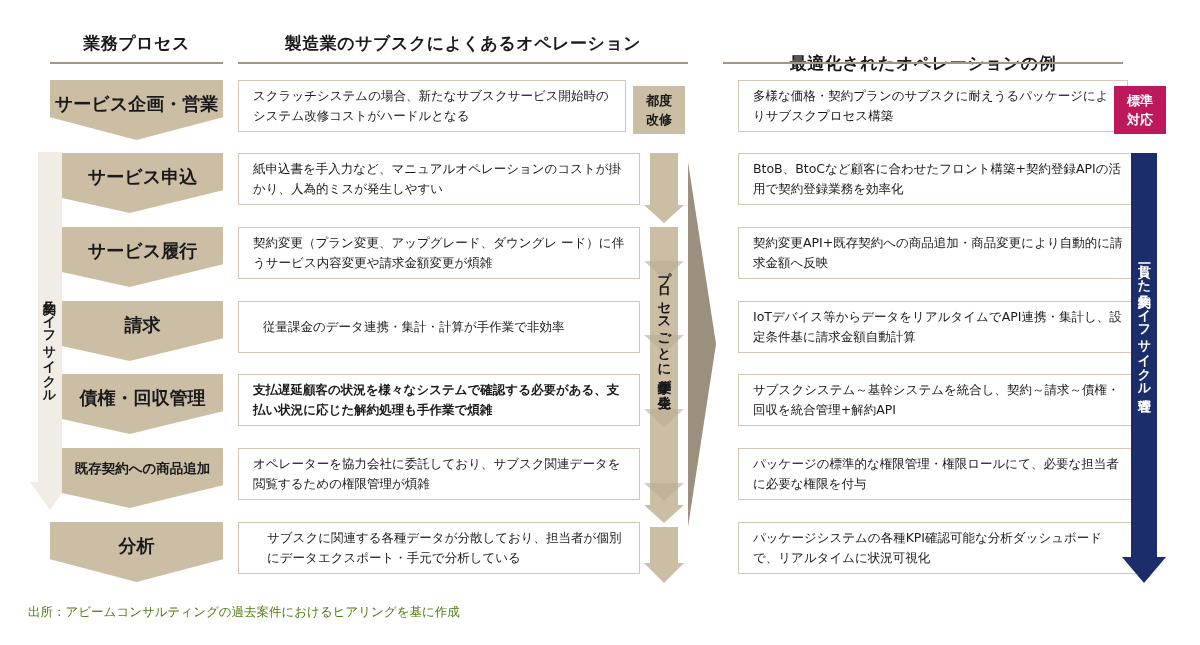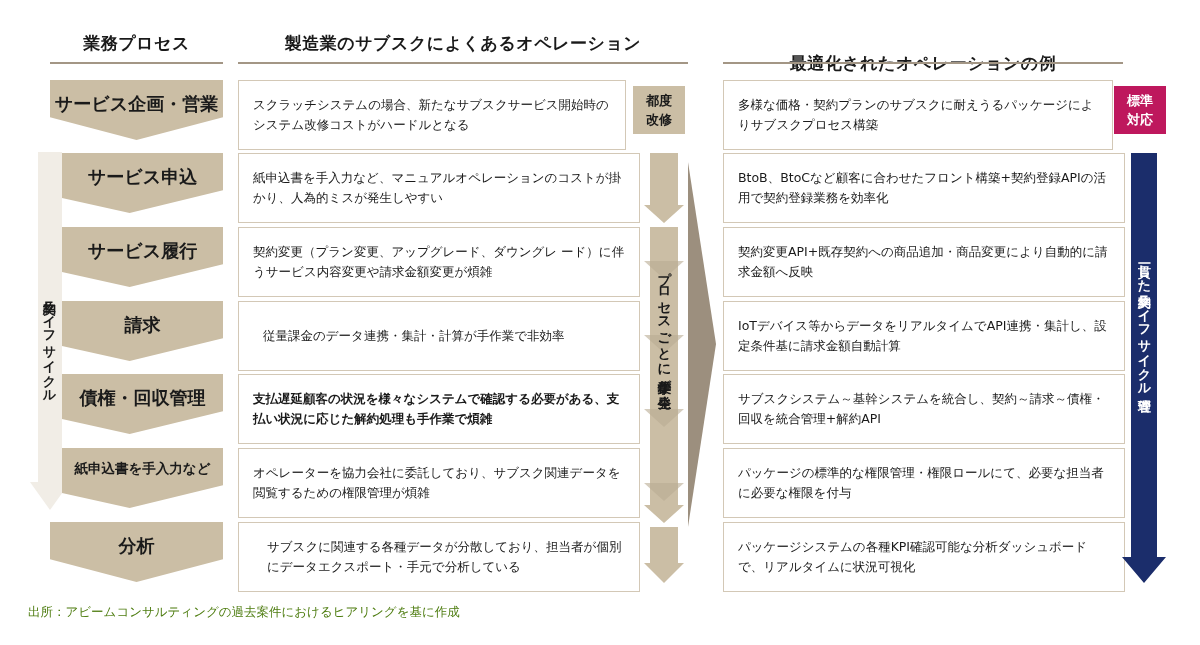--- a/index.html
+++ b/index.html
@@ -7,23 +7,23 @@
   body { position: relative; font-family: "DejaVu Sans", "Liberation Sans", sans-serif; color: #1a1a1a; }
 
   .hdr { position: absolute; top: 32px; font-size: 17px; font-weight: bold; text-align: center; color: #1a1a1a; letter-spacing: 0.5px; }
   .hdr-line { position: absolute; top: 62px; height: 2px; background: #a39685; }
 
   .proc { position: absolute; left: 50px; width: 173px; height: 60px; background: #cbbea5;
           clip-path: polygon(0 0, 100% 0, 100% 62%, 50% 100%, 0 62%); }
   .proc.narrow { left: 62px; width: 161px; clip-path: polygon(0 0, 100% 0, 100% 62%, 42% 100%, 0 75%); }
   .proc-label { position: absolute; left: 0; right: 0; top: 12px; text-align: center; font-size: 18px; font-weight: bold; color: #1a1a1a; }
 
-  .box { position: absolute; height: 70px; background: #fff; border: 1px solid #d3c8b6; padding: 8px 14px; font-size: 12.5px; line-height: 20px; color: #1a1a1a; display: flex; align-items: center; }
+  .box { position: absolute; height: 52px; background: #fff; border: 1px solid #d3c8b6; padding: 8px 14px; font-size: 12.5px; line-height: 20px; color: #1a1a1a; display: flex; align-items: center; }
   .box.mid { left: 238px; width: 402px; }
-  .box.right { left: 723px; width: 402px; }
+  .box.right { left: 738px; width: 402px; }
 
   .tag { position: absolute; width: 52px; height: 48px; font-size: 13px; font-weight: bold; line-height: 19px; text-align: center; display: flex; align-items: center; justify-content: center; }
   .tag-beige { left: 633px; top: 86px; background: #cbbea5; color: #1a1a1a; }
   .tag-navy  { left: 1114px; top: 86px; background: #be185d; color: #fff; }
 
   .vtext { writing-mode: vertical-rl; text-orientation: upright; font-weight: bold; font-size: 13px; letter-spacing: 0; }
 
   .footnote { position: absolute; left: 28px; top: 604px; font-size: 12.5px; color: #4d7c0f; }
 </style>
 </head>
@@ -50,21 +50,21 @@
 <div class="proc narrow" style="top:227px;">
   <div class="proc-label">サービス履行</div>
 </div>
 <div class="proc narrow" style="top:301px;">
   <div class="proc-label">請求</div>
 </div>
 <div class="proc narrow" style="top:374px;">
   <div class="proc-label">債権・回収管理</div>
 </div>
 <div class="proc narrow" style="top:448px;">
-  <div class="proc-label" style="font-size:13.5px;">紙申込書を手入力など</div>
+  <div class="proc-label" style="font-size:13.5px;">既存契約への商品追加</div>
 </div>
 <div class="proc" style="top:522px;">
   <div class="proc-label">分析</div>
 </div>
 
 <div class="box mid" style="top:80px;width:388px;">
     <span>スクラッチシステムの場合、新たなサブスクサービス開始時のシステム改修コストがハードルとなる</span>
   </div>
 <div class="box mid" style="top:153px;">
     <span>紙申込書を手入力など、マニュアルオペレーションのコストが掛かり、人為的ミスが発生しやすい</span>

